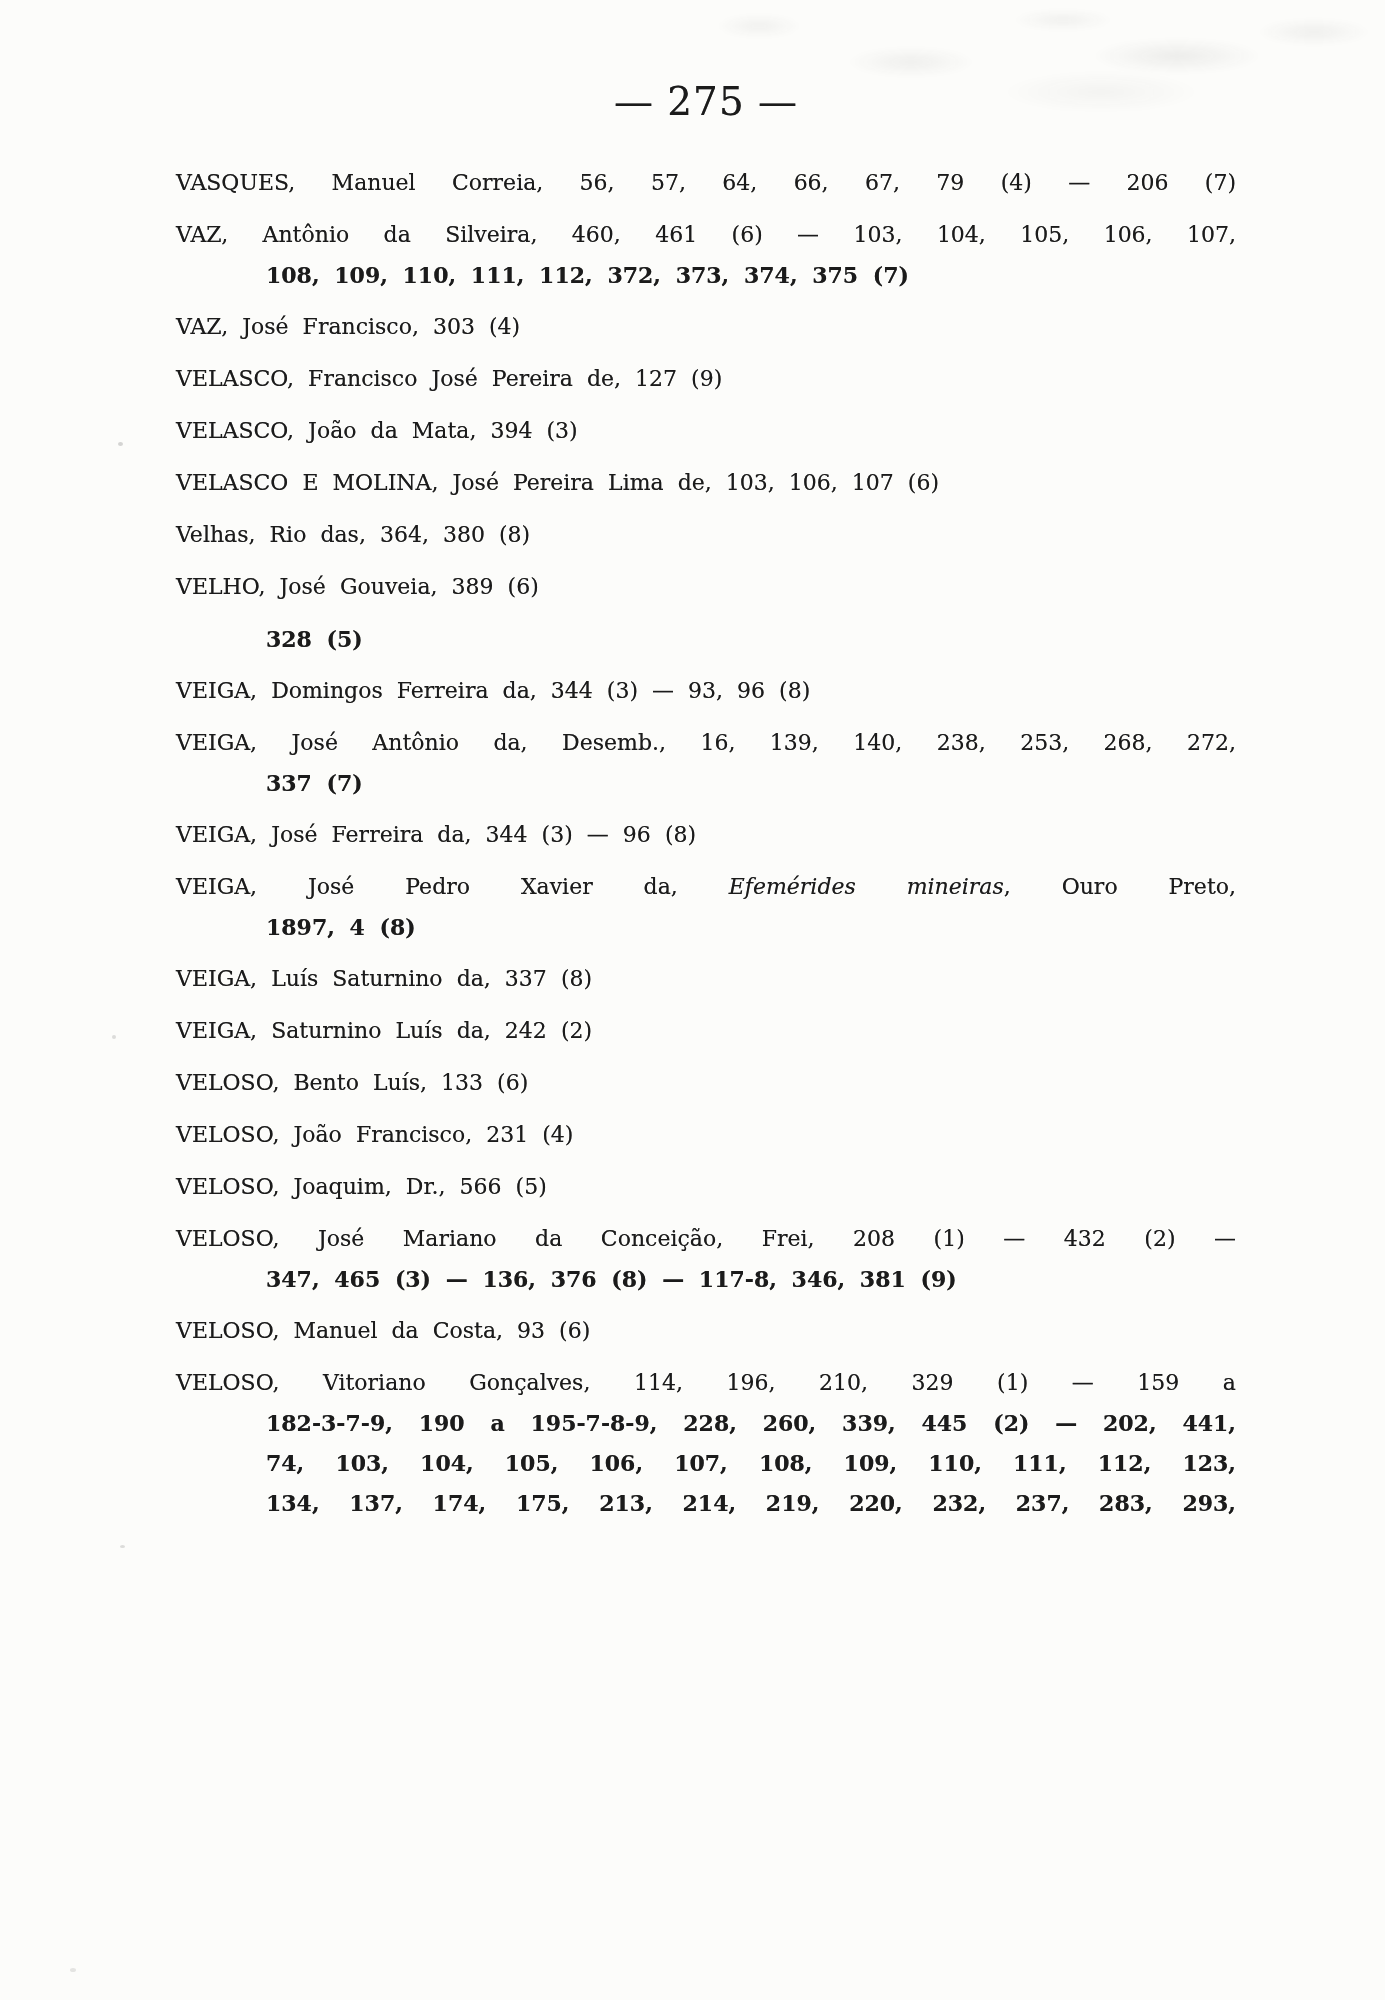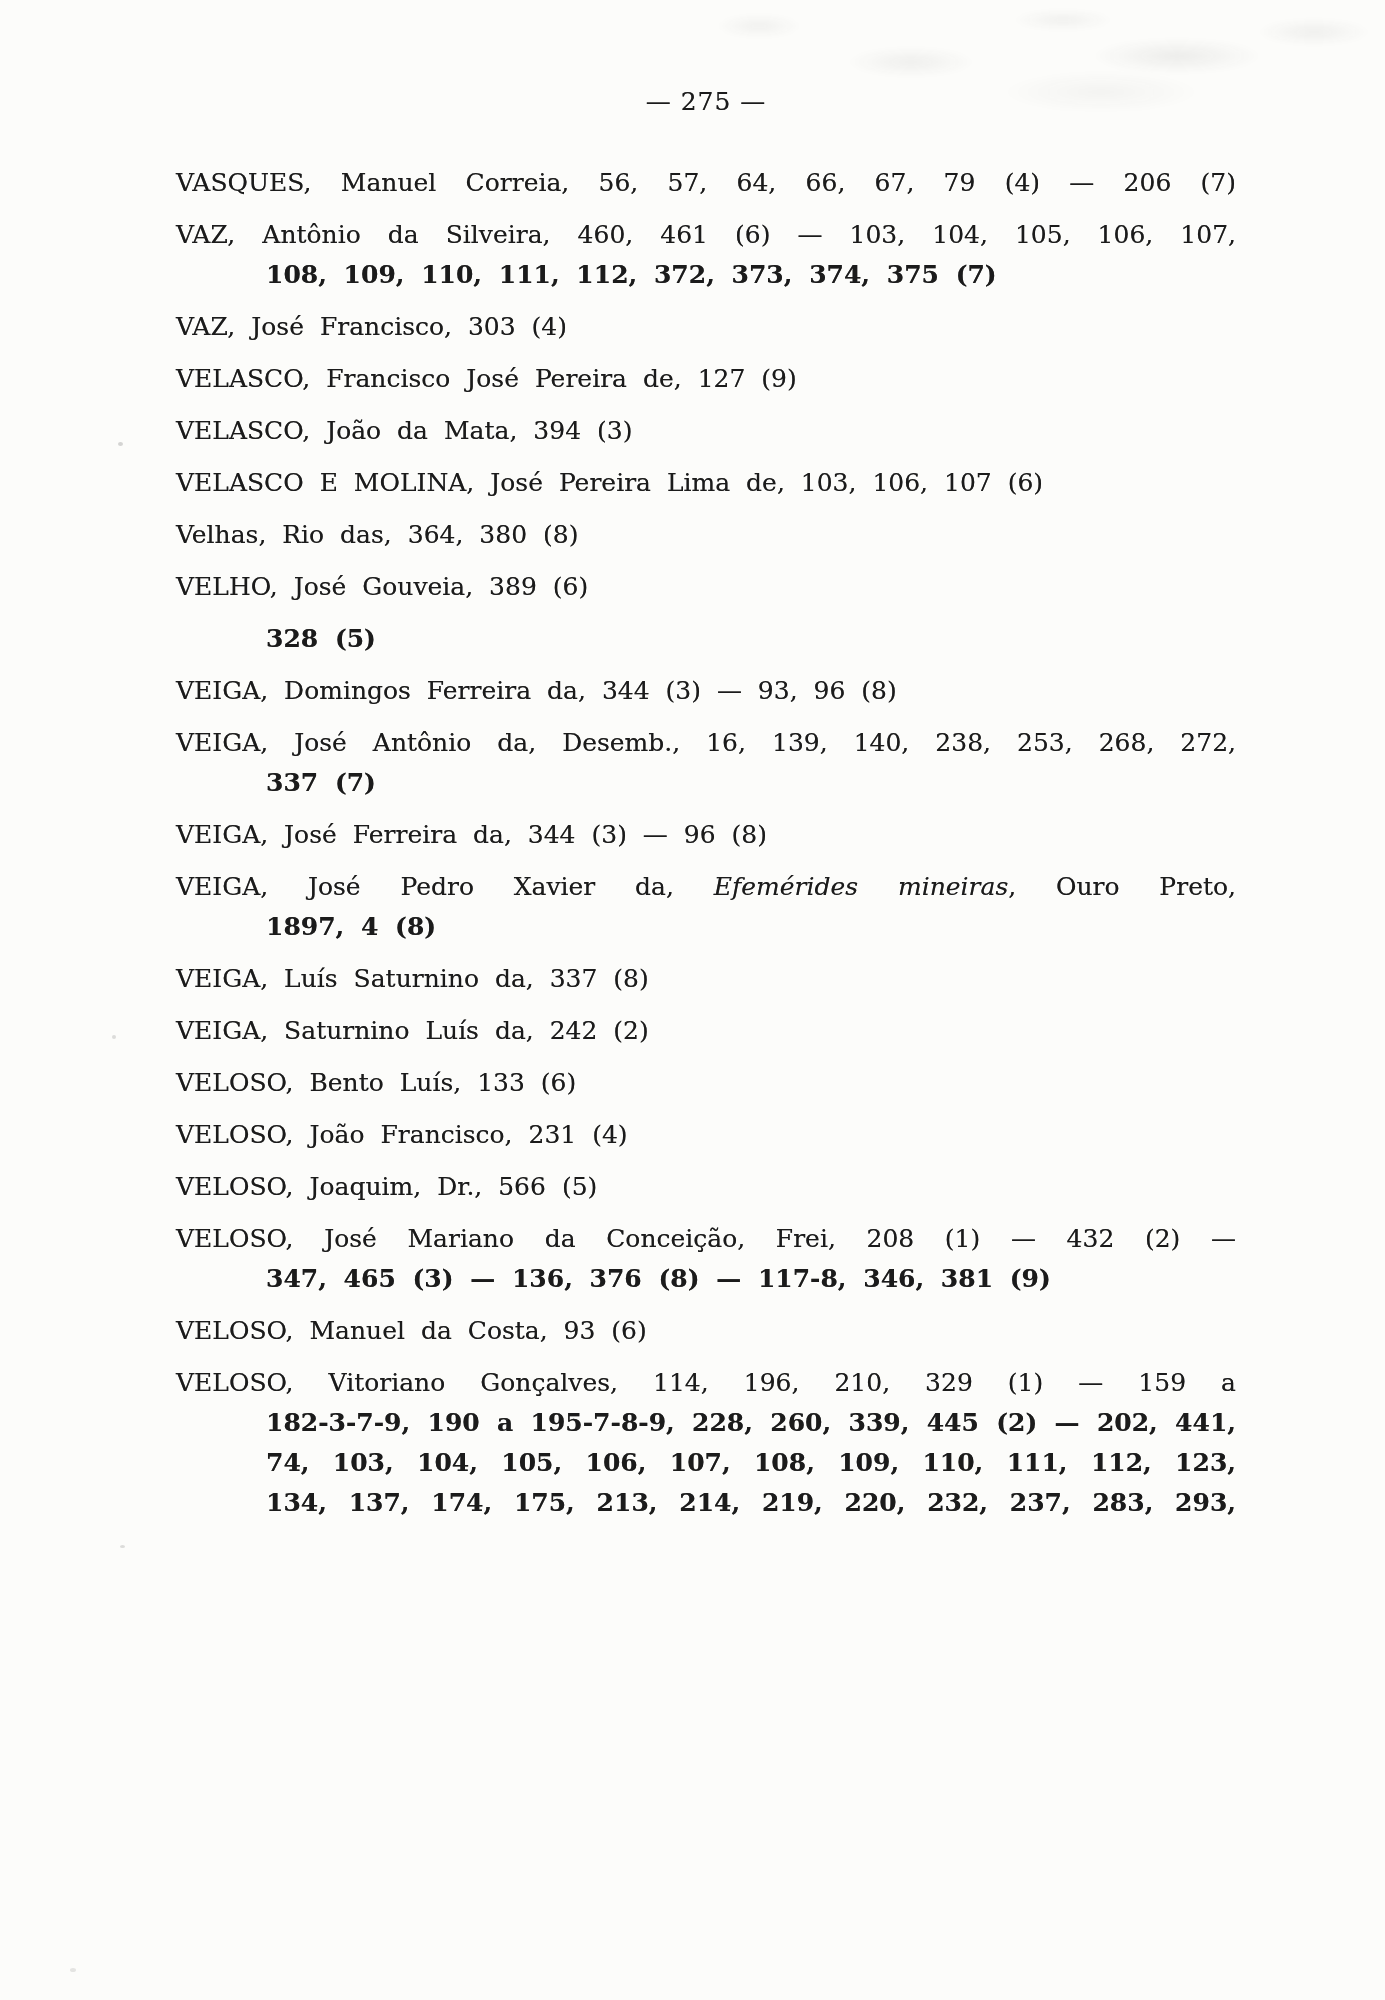--- a/index.html
+++ b/index.html
@@ -37,36 +37,36 @@
     position: absolute;
     background: rgba(30,30,30,0.35);
     border-radius: 50%;
   }
   .header {
     position: absolute;
     left: 176px;
     top: 82px;
     width: 1060px;
     text-align: center;
-    font-size: 25px;
+    font-size: 39px;
     line-height: 40px;
     letter-spacing: 1px;
     text-shadow: 0 0 0.5px rgba(0,0,0,0.55);
   }
   .textblock {
     position: absolute;
     left: 176px;
     top: 163px;
     width: 1060px;
   }
   .entry {
     margin: 0 0 12px 0;
   }
   .line {
-    font-size: 25px;
+    font-size: 22px;
     line-height: 40px;
     word-spacing: 0.32em;
     white-space: normal;
     text-align: left;
     text-shadow: 0 0 0.5px rgba(0,0,0,0.55);
   }
   .line.cont {
     margin-left: 90px;
     font-weight: bold;
   }

